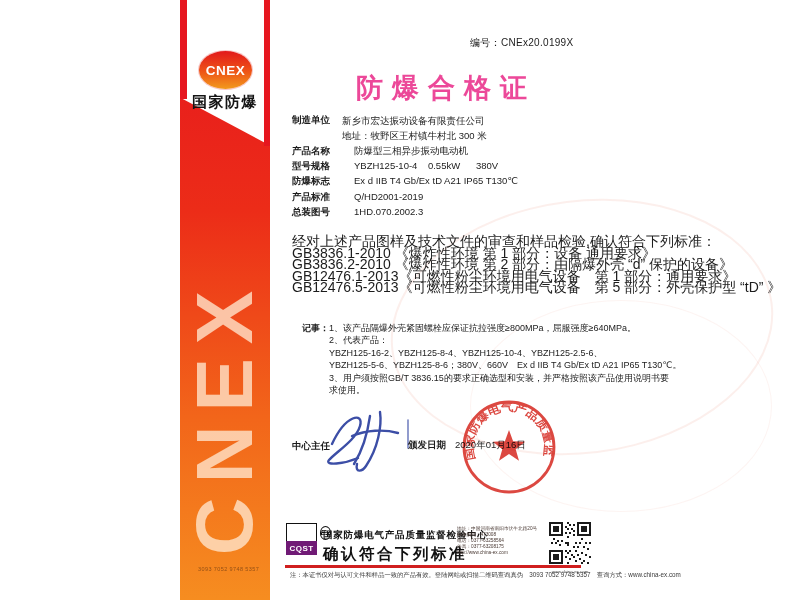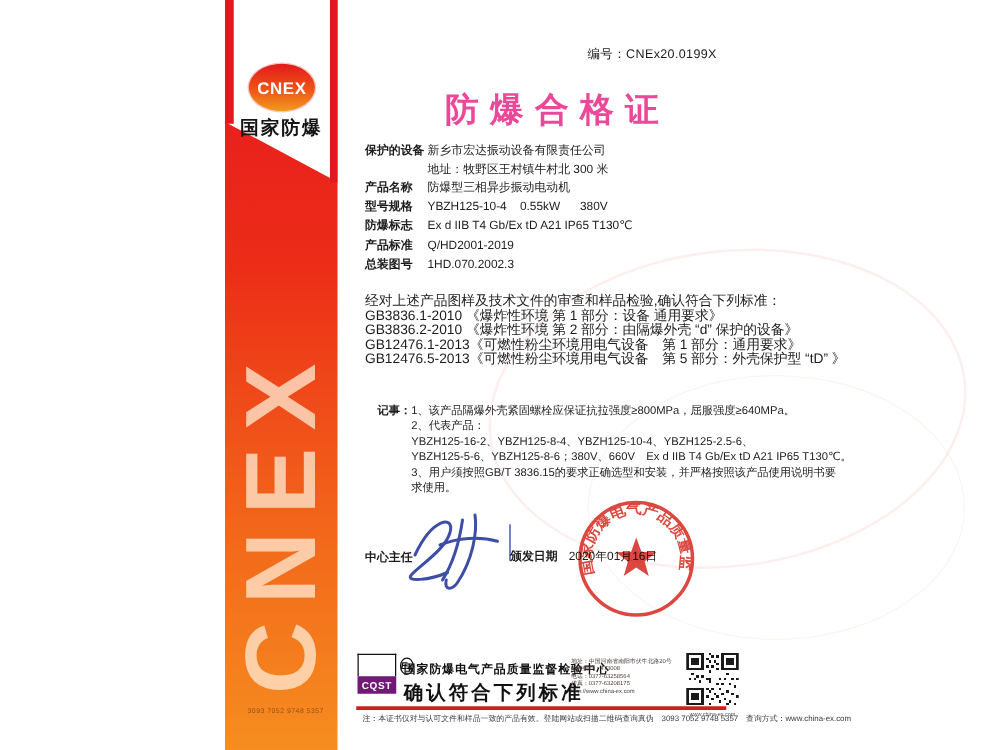--- a/index.html
+++ b/index.html
@@ -36,24 +36,24 @@
   
   .cert-no{left:470px;top:36px;font-size:10px;letter-spacing:.3px;text-align:right;}
   .title{left:356px;top:70px;font-size:27px;font-weight:bold;letter-spacing:9px;color:#ec4899;}
 
   
   .lbl{font-weight:bold;flex:0 0 50px;}
   .val{white-space:pre;}
   .manu{left:292px;top:114px;font-size:9.5px;display:flex;width:480px;}
   .manu .vals div{line-height:14.5px;}
   .fields{left:292px;top:146px;font-size:9.5px;width:500px;}
-  .frow{display:flex;margin-bottom:5.7px;line-height:9.5px;}
-
-  
-  .standards{left:292px;top:236px;font-size:11px;line-height:11.6px;width:500px;}
+  .frow{display:flex;margin-bottom:5.7px;line-height:9.5px;gap:12px;}
+
+  
+  .standards{left:292px;top:236px;font-size:14px;line-height:11.6px;width:500px;}
 
   
   .notes{left:302px;top:322px;font-size:9px;line-height:12.4px;width:500px;}
   .notes .nlbl{font-weight:bold;}
   .notes .ind{padding-left:27px;}
 
   
   .sig-label{left:292px;top:440px;font-size:9.5px;font-weight:bold;}
   .sig-svg{left:320px;top:406px;}
   .d-row{font-size:9.5px;display:flex;}
@@ -97,21 +97,21 @@
       <span>CNEX</span>
     </div>
     <div class="band-caption">国家防爆</div>
     <div class="band-serial">3093 7052 9748 5357</div>
   </div>
 
   <div class="abs cert-no">编号：CNEx20.0199X</div>
   <div class="abs title">防爆合格证</div>
 
   <div class="abs manu">
-    <span class="lbl">保护的设备</span>
+    <span class="lbl">制造单位</span>
     <span class="vals">
       <div class="val">新乡市宏达振动设备有限责任公司</div>
       <div class="val">地址：牧野区王村镇牛村北 300 米</div>
     </span>
   </div>
 
   <div class="abs fields">
     <div class="frow">
       <span class="lbl">产品名称</span>
       <span class="val">防爆型三相异步振动电动机</span>

